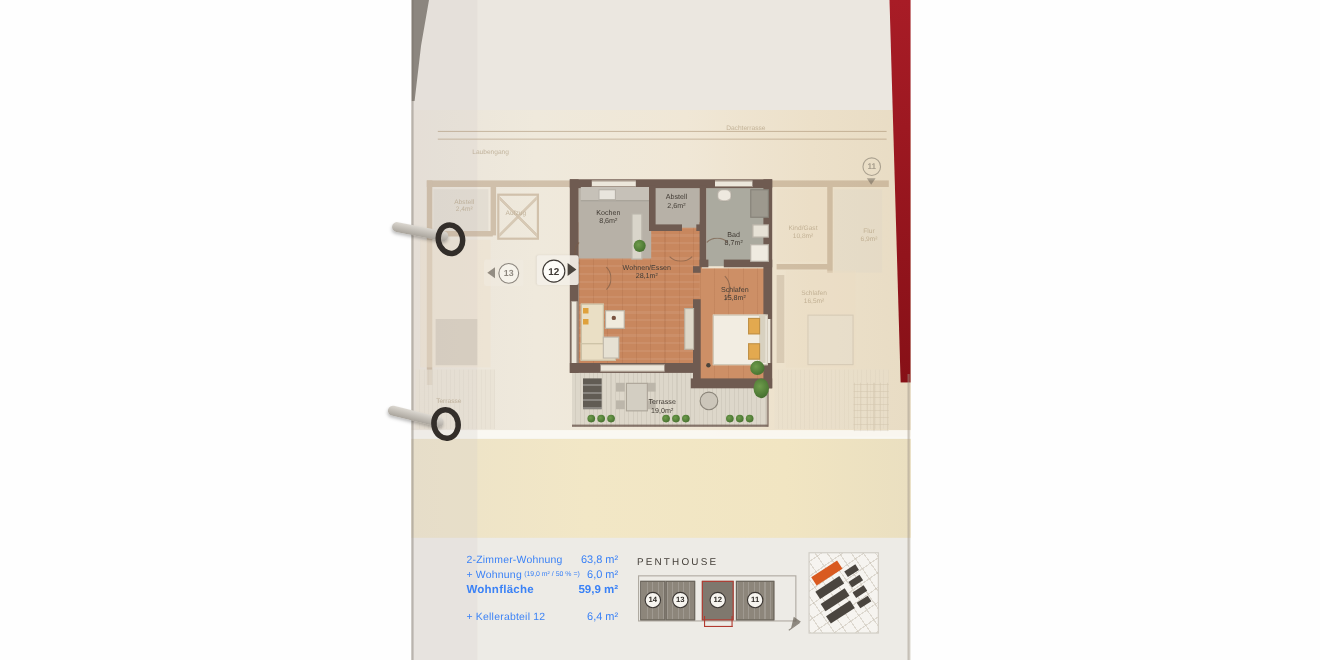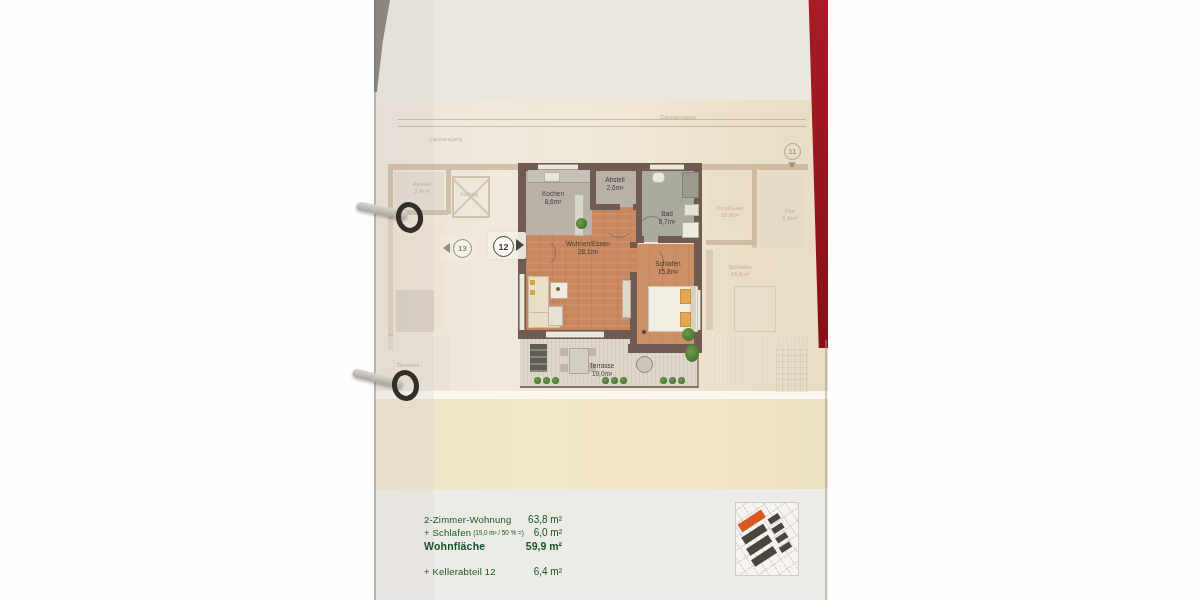--- a/index.html
+++ b/index.html
@@ -235,40 +235,65 @@
 
   <div class="abs" style="left:356px;top:196px;width:70px;height:36px;">
     <div class="abs" style="left:0;top:10px;width:52px;height:9px;border-radius:5px;background:linear-gradient(#dcd8d1,#a9a49c);transform:rotate(11deg);box-shadow:0 2px 3px rgba(0,0,0,.25);"></div>
     <div class="abs" style="left:40px;top:6px;width:17px;height:21px;border:5px solid #332e2a;border-radius:50%;transform:rotate(-12deg);"></div>
   </div>
   <div class="abs" style="left:352px;top:362px;width:70px;height:38px;">
     <div class="abs" style="left:0;top:12px;width:52px;height:9px;border-radius:5px;background:linear-gradient(#dcd8d1,#a9a49c);transform:rotate(14deg);box-shadow:0 2px 3px rgba(0,0,0,.25);"></div>
     <div class="abs" style="left:40px;top:8px;width:17px;height:21px;border:5px solid #332e2a;border-radius:50%;transform:rotate(-10deg);"></div>
   </div>
 
-  <div class="abs" style="left:424px;top:504px;width:145px;color:#14532d;margin-top:10px;">
+  <div class="abs" style="left:424px;top:504px;width:145px;color:#3b82f6;">
     <div class="sum-row" style="margin-top:0;">
       <span class="lab">2-Zimmer-Wohnung</span>
       <span class="val">63,8 m²</span>
     </div>
     <div class="sum-row" style="margin-top:2px;">
-      <span class="lab">+ Schlafen</span>
+      <span class="lab">+ Wohnung</span>
       <span class="note">(19,0 m² / 50 % =)</span>
       <span class="val">6,0 m²</span>
     </div>
     <div class="sum-row bold" style="margin-top:2px;justify-content:flex-end;">
       <span class="lab">Wohnfläche</span>
       <span class="val">59,9 m²</span>
     </div>
     <div class="sum-row" style="margin-top:14px;">
       <span class="lab">+ Kellerabteil 12</span>
       <span class="val">6,4 m²</span>
     </div>
   </div>
 
+  <div class="abs" style="left:575px;top:500px;width:160px;height:84px;">
+    <div style="position:absolute;left:4px;top:6px;font-size:9px;letter-spacing:2px;color:#45403a;">PENTHOUSE</div>
+    <div class="abs" style="left:5px;top:23px;width:142px;height:40px;border:1px solid rgba(100,90,78,.45);"></div>
+    <div class="kunit" style="left:7px;width:21px;"></div>
+    <div class="kunit" style="left:30px;width:25px;"></div>
+    <div class="kunit" style="left:63px;width:27px;background:#7f786e;border:1.5px solid #b23a30;"></div>
+    <div class="kunit" style="left:94px;width:33px;"></div>
+    <div class="abs" style="left:65px;top:60px;width:24px;height:9px;border:1.5px solid #b23a30;border-top:none;"></div>
+    <div class="kcirc" style="left:11px;top:38px;">
+        <span>14</span>
+      </div>
+    <div class="kcirc" style="left:36px;top:38px;">
+        <span>13</span>
+      </div>
+    <div class="kcirc" style="left:70px;top:38px;">
+        <span>12</span>
+      </div>
+    <div class="kcirc" style="left:104px;top:38px;">
+        <span>11</span>
+      </div>
+    <div class="abs" style="left:140px;top:60px;width:14px;height:16px;opacity:.75;">
+      <div class="abs" style="left:3px;top:2px;width:0;height:0;border-top:10px solid #6e675d;border-left:4px solid transparent;border-right:4px solid transparent;transform:rotate(35deg);"></div>
+      <div class="abs" style="left:1px;top:9px;width:12px;height:1px;background:#6e675d;transform:rotate(-35deg);"></div>
+    </div>
+  </div>
 
   <div class="abs" style="left:736px;top:503px;width:62px;height:72px;background:rgba(252,250,246,.6);outline:1px solid rgba(120,110,95,.25);">
     <div class="abs" style="left:0;top:0;width:62px;height:72px;opacity:.45;background:
       repeating-linear-gradient(55deg,rgba(140,125,100,.5) 0 1px,transparent 1px 9px),
       repeating-linear-gradient(-35deg,rgba(140,125,100,.5) 0 1px,transparent 1px 11px);"></div>
     <div class="abs" style="left:6px;top:6px;width:50px;height:60px;transform:rotate(-33deg);">
       <div class="abs" style="left:8px;top:2px;width:28px;height:9px;background:#d95a20;"></div>
       <div class="abs" style="left:4px;top:15px;width:26px;height:8px;background:#4a453f;"></div>
       <div class="abs" style="left:2px;top:27px;width:26px;height:8px;background:#4a453f;"></div>
       <div class="abs" style="left:0;top:39px;width:26px;height:8px;background:#4a453f;"></div>

